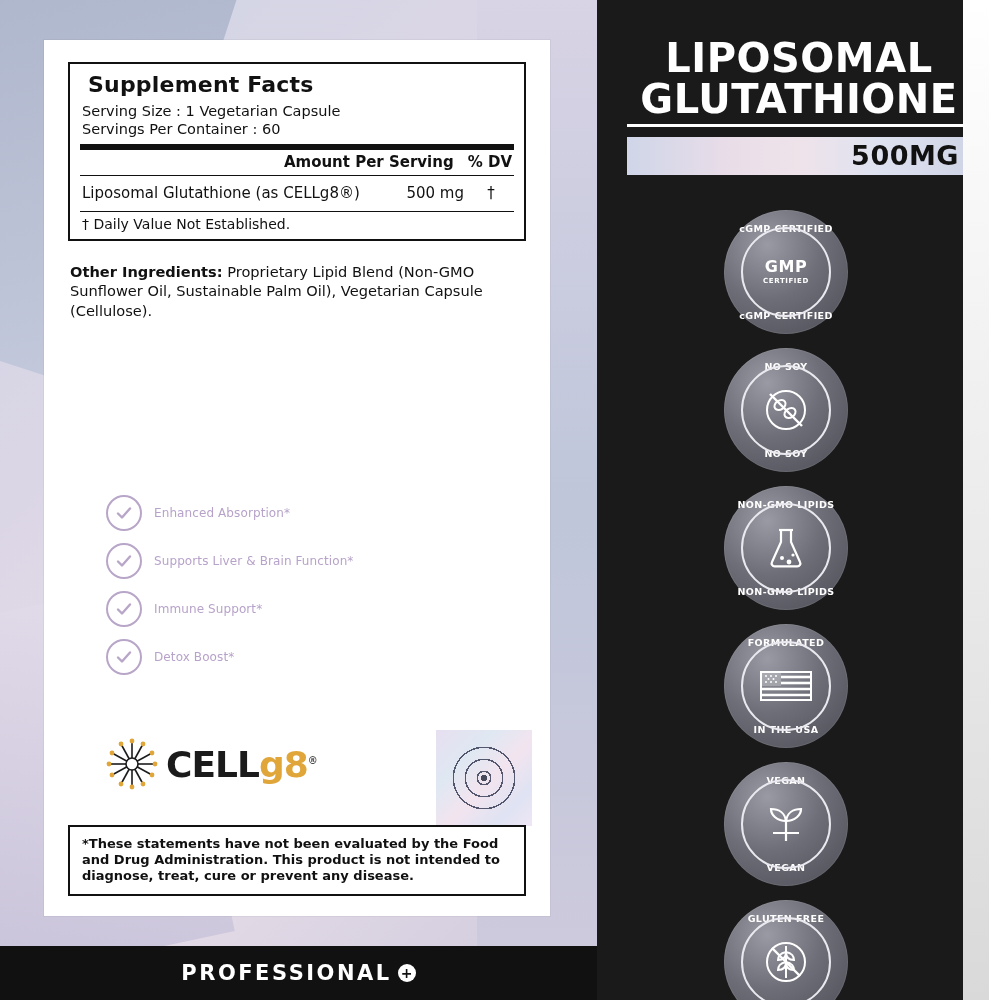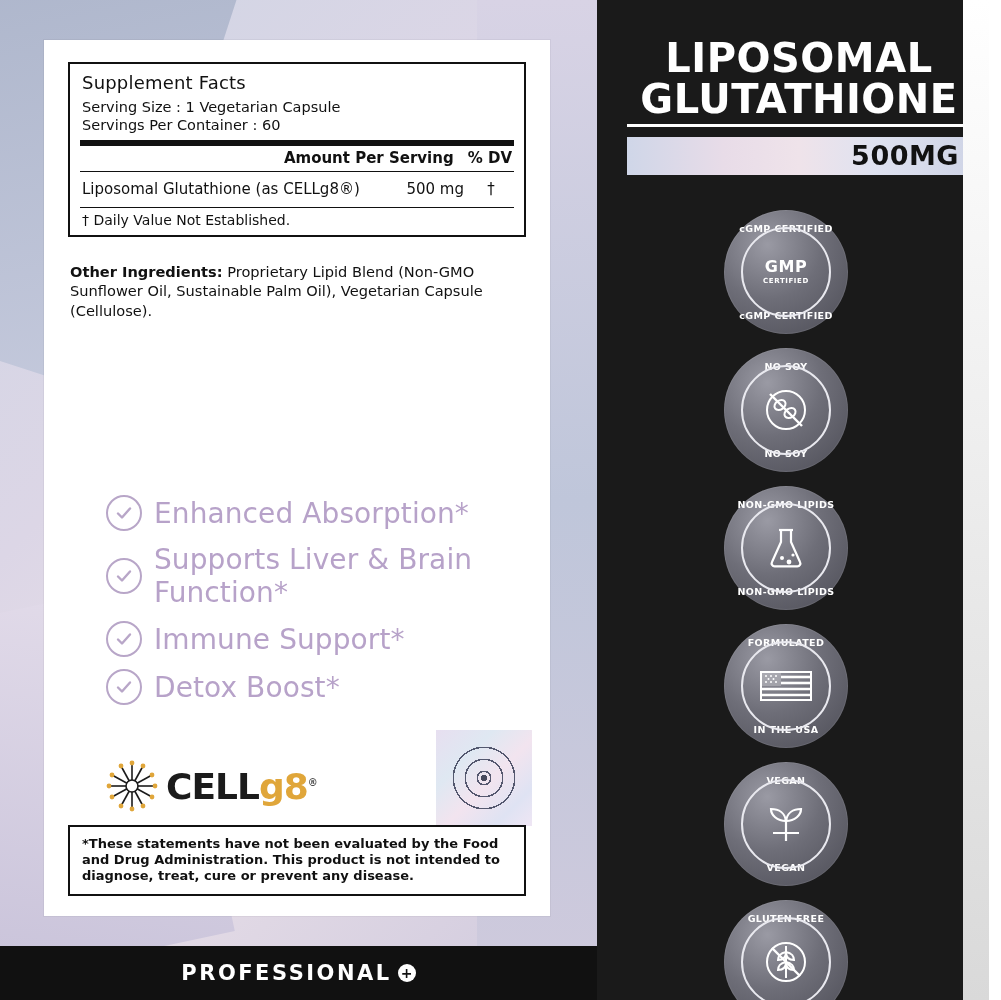--- a/index.html
+++ b/index.html
@@ -67,25 +67,25 @@
     position: absolute;
     left: 24px;
     top: 22px;
     width: 458px;
     border: 2px solid #111;
     box-sizing: border-box;
     padding: 8px 10px 4px 10px;
   }
   .sf-title {
     font-family: "DejaVu Sans", sans-serif;
-    font-size: 18px;
-    font-weight: 400;
+    font-size: 22px;
+    font-weight: 700;
     letter-spacing: .2px;
     color: #111;
-    margin: 0 0 6px 2px;
+    margin: 0 0 6px 8px;
   }
   .sf-line-serving {
     font-size: 14.5px;
     color: #111;
     margin: 0 0 2px 2px;
     font-family: "DejaVu Sans", sans-serif;
   }
   .sf-rule-thick {
     border-top: 6px solid #111;
     margin: 7px 0 0 0;
@@ -152,30 +152,30 @@
     width: 32px; height: 32px;
     border-radius: 50%;
     border: 2.5px solid #b8a6c8;
     display: flex; align-items: center; justify-content: center;
     flex: 0 0 auto;
     background: #fff;
   }
   .check-circle svg { display: block; }
   .benefit-text {
     font-family: "DejaVu Sans", sans-serif;
-    font-size: 28px;
+    font-size: 12px;
     color: #b7a2c9;
     letter-spacing: .1px;
   }
 
   
   .cellg8 {
     position: absolute;
     left: 60px;
-    top: 718px;
+    top: 696px;
     display: flex;
     align-items: center;
     gap: 6px;
     text-align: right;
   }
   .cellg8-burst {
     width: 56px; height: 56px;
     position: relative;
   }
   .cellg8-word {

